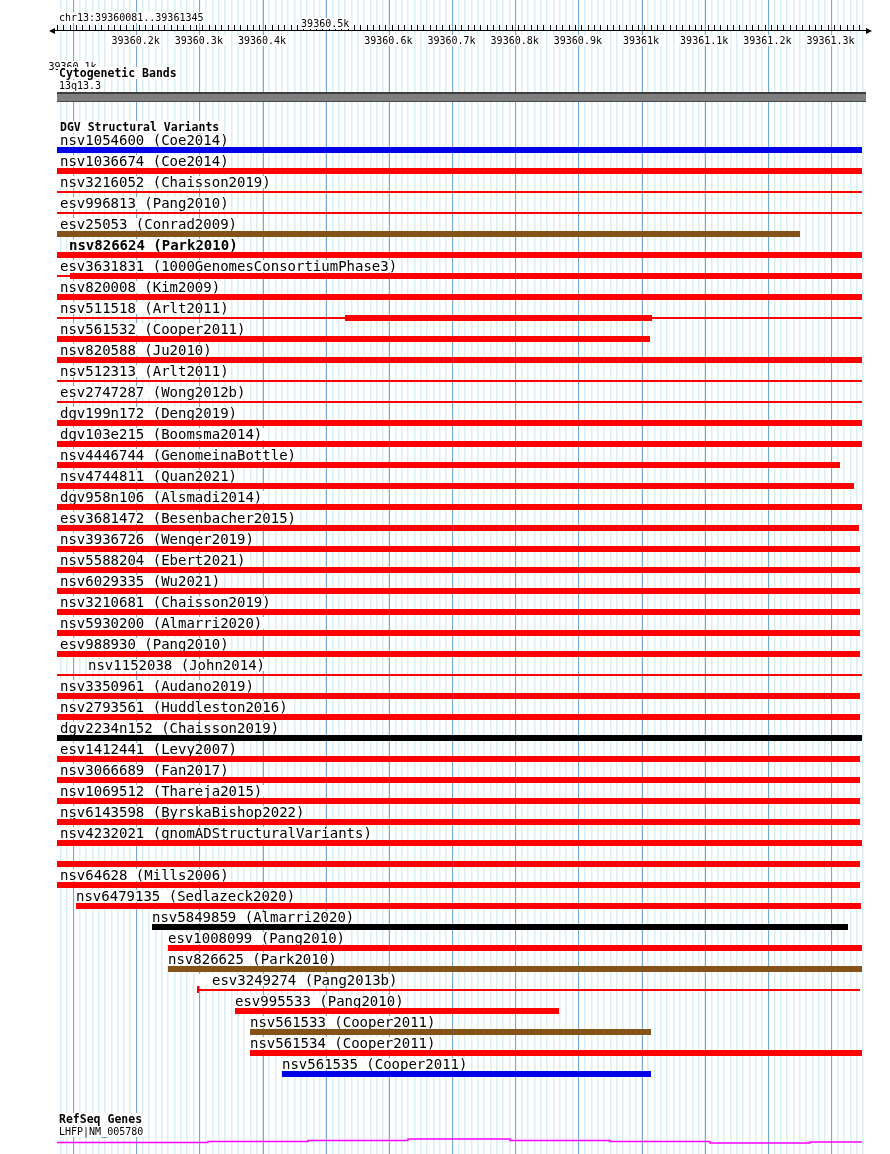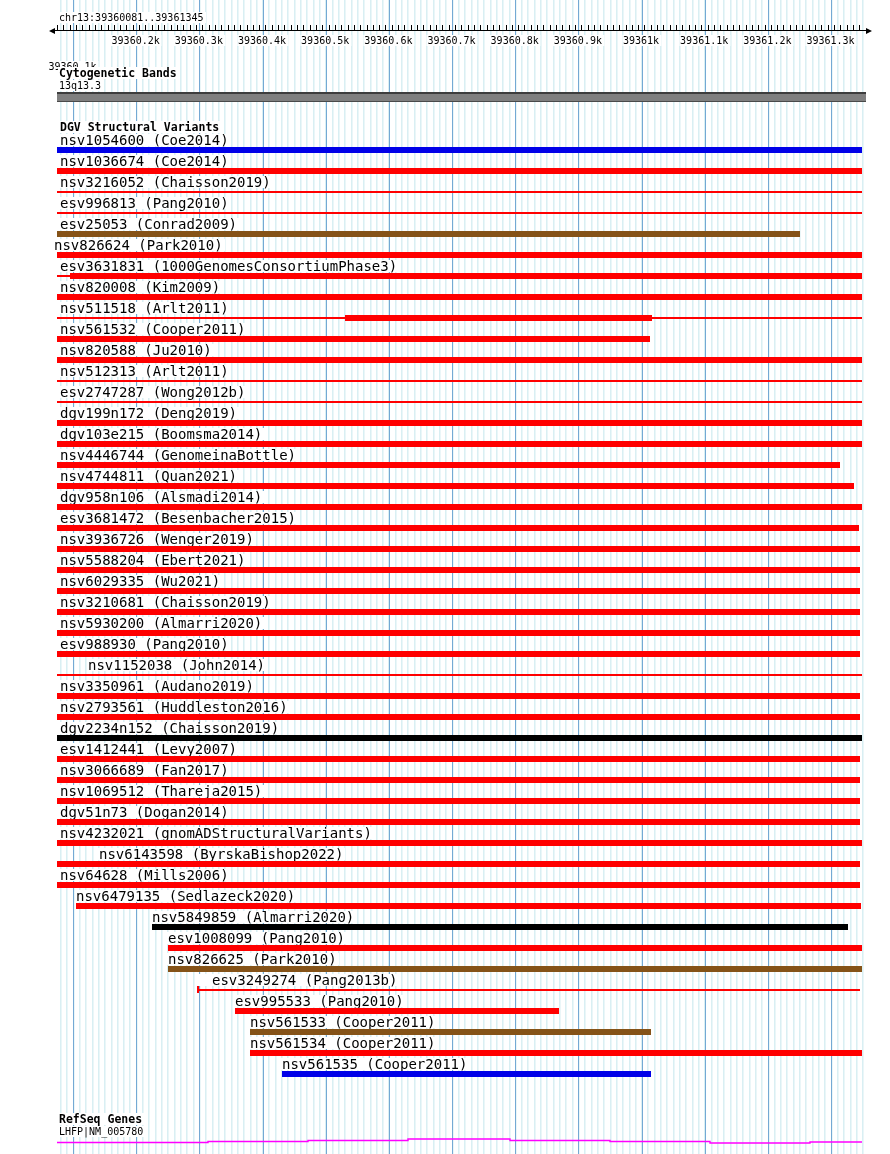--- a/index.html
+++ b/index.html
@@ -37,21 +37,21 @@
   <div class="lbl t-small" style="left:58px;top:12px;">chr13:39360081..39361345</div>
   <div class="axis-ticks" style="left:57px;top:25px;width:809px;"></div>
   <div class="axis-line" style="left:54px;top:30px;width:815px;"></div>
   <div class="arrow left" style="left:49px;top:28px;"></div>
   <div class="arrow right" style="left:866px;top:28px;"></div>
   <div id="tick-labels">
       <span class="lbl t-small" style="left: 73px; top: 35px; transform: translateX(-50%); margin-top: 26px;">39360.1k</span>
       <span class="lbl t-small" style="left: 136.17px; top: 35px; transform: translateX(-50%);">39360.2k</span>
       <span class="lbl t-small" style="left: 199.34px; top: 35px; transform: translateX(-50%);">39360.3k</span>
       <span class="lbl t-small" style="left: 262.51px; top: 35px; transform: translateX(-50%);">39360.4k</span>
-      <span class="lbl t-small" style="left: 325.68px; top: 35px; transform: translateX(-50%);">39360.5k</span>
+      <span class="lbl t-small" style="left: 325.68px; top: 18px; transform: translateX(-50%);">39360.5k</span>
       <span class="lbl t-small" style="left: 388.85px; top: 35px; transform: translateX(-50%);">39360.6k</span>
       <span class="lbl t-small" style="left: 452.02px; top: 35px; transform: translateX(-50%);">39360.7k</span>
       <span class="lbl t-small" style="left: 515.19px; top: 35px; transform: translateX(-50%);">39360.8k</span>
       <span class="lbl t-small" style="left: 578.36px; top: 35px; transform: translateX(-50%);">39360.9k</span>
       <span class="lbl t-small" style="left: 641.53px; top: 35px; transform: translateX(-50%);">39361k</span>
       <span class="lbl t-small" style="left: 704.7px; top: 35px; transform: translateX(-50%);">39361.1k</span>
       <span class="lbl t-small" style="left: 767.87px; top: 35px; transform: translateX(-50%);">39361.2k</span>
       <span class="lbl t-small" style="left: 831.04px; top: 35px; transform: translateX(-50%);">39361.3k</span>
     </div>
 
@@ -64,21 +64,21 @@
       <span class="lbl t-track" style="left: 59px; top: 134px;">nsv1054600 (Coe2014)</span>
       <div class="bar" style="background: rgb(0, 0, 232); left: 57px; top: 147px; height: 6px; width: 805px;"></div>
       <span class="lbl t-track" style="left: 59px; top: 155px;">nsv1036674 (Coe2014)</span>
       <div class="bar" style="background: rgb(255, 0, 0); left: 57px; top: 168px; height: 6px; width: 805px;"></div>
       <span class="lbl t-track" style="left: 59px; top: 176px;">nsv3216052 (Chaisson2019)</span>
       <div class="bar" style="background: rgb(255, 0, 0); left: 57px; top: 191px; height: 2px; width: 805px;"></div>
       <span class="lbl t-track" style="left: 59px; top: 197px;">esv996813 (Pang2010)</span>
       <div class="bar" style="background: rgb(255, 0, 0); left: 57px; top: 212px; height: 2px; width: 805px;"></div>
       <span class="lbl t-track" style="left: 59px; top: 218px;">esv25053 (Conrad2009)</span>
       <div class="bar" style="background: rgb(133, 83, 24); left: 57px; top: 231px; height: 6px; width: 743px;"></div>
-      <span class="lbl t-track" style="left: 53px; top: 239px;">nsv826624 (Park2010)</span>
+      <span class="lbl t-track" style="left: 68px; top: 239px; font-weight: bold;">nsv826624 (Park2010)</span>
       <div class="bar" style="background: rgb(255, 0, 0); left: 57px; top: 252px; height: 6px; width: 805px;"></div>
       <span class="lbl t-track" style="left: 59px; top: 260px;">esv3631831 (1000GenomesConsortiumPhase3)</span>
       <div class="bar" style="background: rgb(255, 0, 0); left: 57px; top: 275px; height: 2px; width: 13px;"></div>
       <div class="bar" style="background: rgb(255, 0, 0); left: 70px; top: 273px; height: 6px; width: 792px;"></div>
       <span class="lbl t-track" style="left: 59px; top: 281px;">nsv820008 (Kim2009)</span>
       <div class="bar" style="background: rgb(255, 0, 0); left: 57px; top: 294px; height: 6px; width: 805px;"></div>
       <span class="lbl t-track" style="left: 59px; top: 302px;">nsv511518 (Arlt2011)</span>
       <div class="bar" style="background: rgb(255, 0, 0); left: 57px; top: 317px; height: 2px; width: 805px;"></div>
       <div class="bar" style="background: rgb(255, 0, 0); left: 345px; top: 315px; height: 6px; width: 307px;"></div>
       <span class="lbl t-track" style="left: 59px; top: 323px;">nsv561532 (Cooper2011)</span>
@@ -124,21 +124,21 @@
       <span class="lbl t-track" style="left: 59px; top: 743px;">esv1412441 (Levy2007)</span>
       <div class="bar" style="background: rgb(255, 0, 0); left: 57px; top: 756px; height: 6px; width: 803px;"></div>
       <span class="lbl t-track" style="left: 59px; top: 764px;">nsv3066689 (Fan2017)</span>
       <div class="bar" style="background: rgb(255, 0, 0); left: 57px; top: 777px; height: 6px; width: 803px;"></div>
       <span class="lbl t-track" style="left: 59px; top: 785px; text-align: right;">nsv1069512 (Thareja2015)</span>
       <div class="bar" style="background: rgb(255, 0, 0); left: 57px; top: 798px; height: 6px; width: 803px;"></div>
       <span class="lbl t-track" style="left: 59px; top: 806px;">dgv51n73 (Dogan2014)</span>
       <div class="bar" style="background: rgb(255, 0, 0); left: 57px; top: 819px; height: 6px; width: 803px;"></div>
       <span class="lbl t-track" style="left: 59px; top: 827px;">nsv4232021 (gnomADStructuralVariants)</span>
       <div class="bar" style="background: rgb(255, 0, 0); left: 57px; top: 840px; height: 6px; width: 805px;"></div>
-      <span class="lbl t-track" style="left: 59px; top: 848px; margin-left: 39px;">nsv6143598 (ByrskaBishop2022)</span>
+      <span class="lbl t-track" style="left: 59px; top: 806px;">nsv6143598 (ByrskaBishop2022)</span>
       <div class="bar" style="background: rgb(255, 0, 0); left: 57px; top: 861px; height: 6px; width: 803px;"></div>
       <span class="lbl t-track" style="left: 59px; top: 869px;">nsv64628 (Mills2006)</span>
       <div class="bar" style="background: rgb(255, 0, 0); left: 57px; top: 882px; height: 6px; width: 803px;"></div>
       <span class="lbl t-track" style="left: 75px; top: 890px;">nsv6479135 (Sedlazeck2020)</span>
       <div class="bar" style="background: rgb(255, 0, 0); left: 76px; top: 903px; height: 6px; width: 785px;"></div>
       <span class="lbl t-track" style="left: 151px; top: 911px;">nsv5849859 (Almarri2020)</span>
       <div class="bar" style="background: rgb(0, 0, 0); left: 152px; top: 924px; height: 6px; width: 696px;"></div>
       <span class="lbl t-track" style="left: 167px; top: 932px;">esv1008099 (Pang2010)</span>
       <div class="bar" style="background: rgb(255, 0, 0); left: 168px; top: 945px; height: 6px; width: 694px;"></div>
       <span class="lbl t-track" style="left: 167px; top: 953px;">nsv826625 (Park2010)</span>

